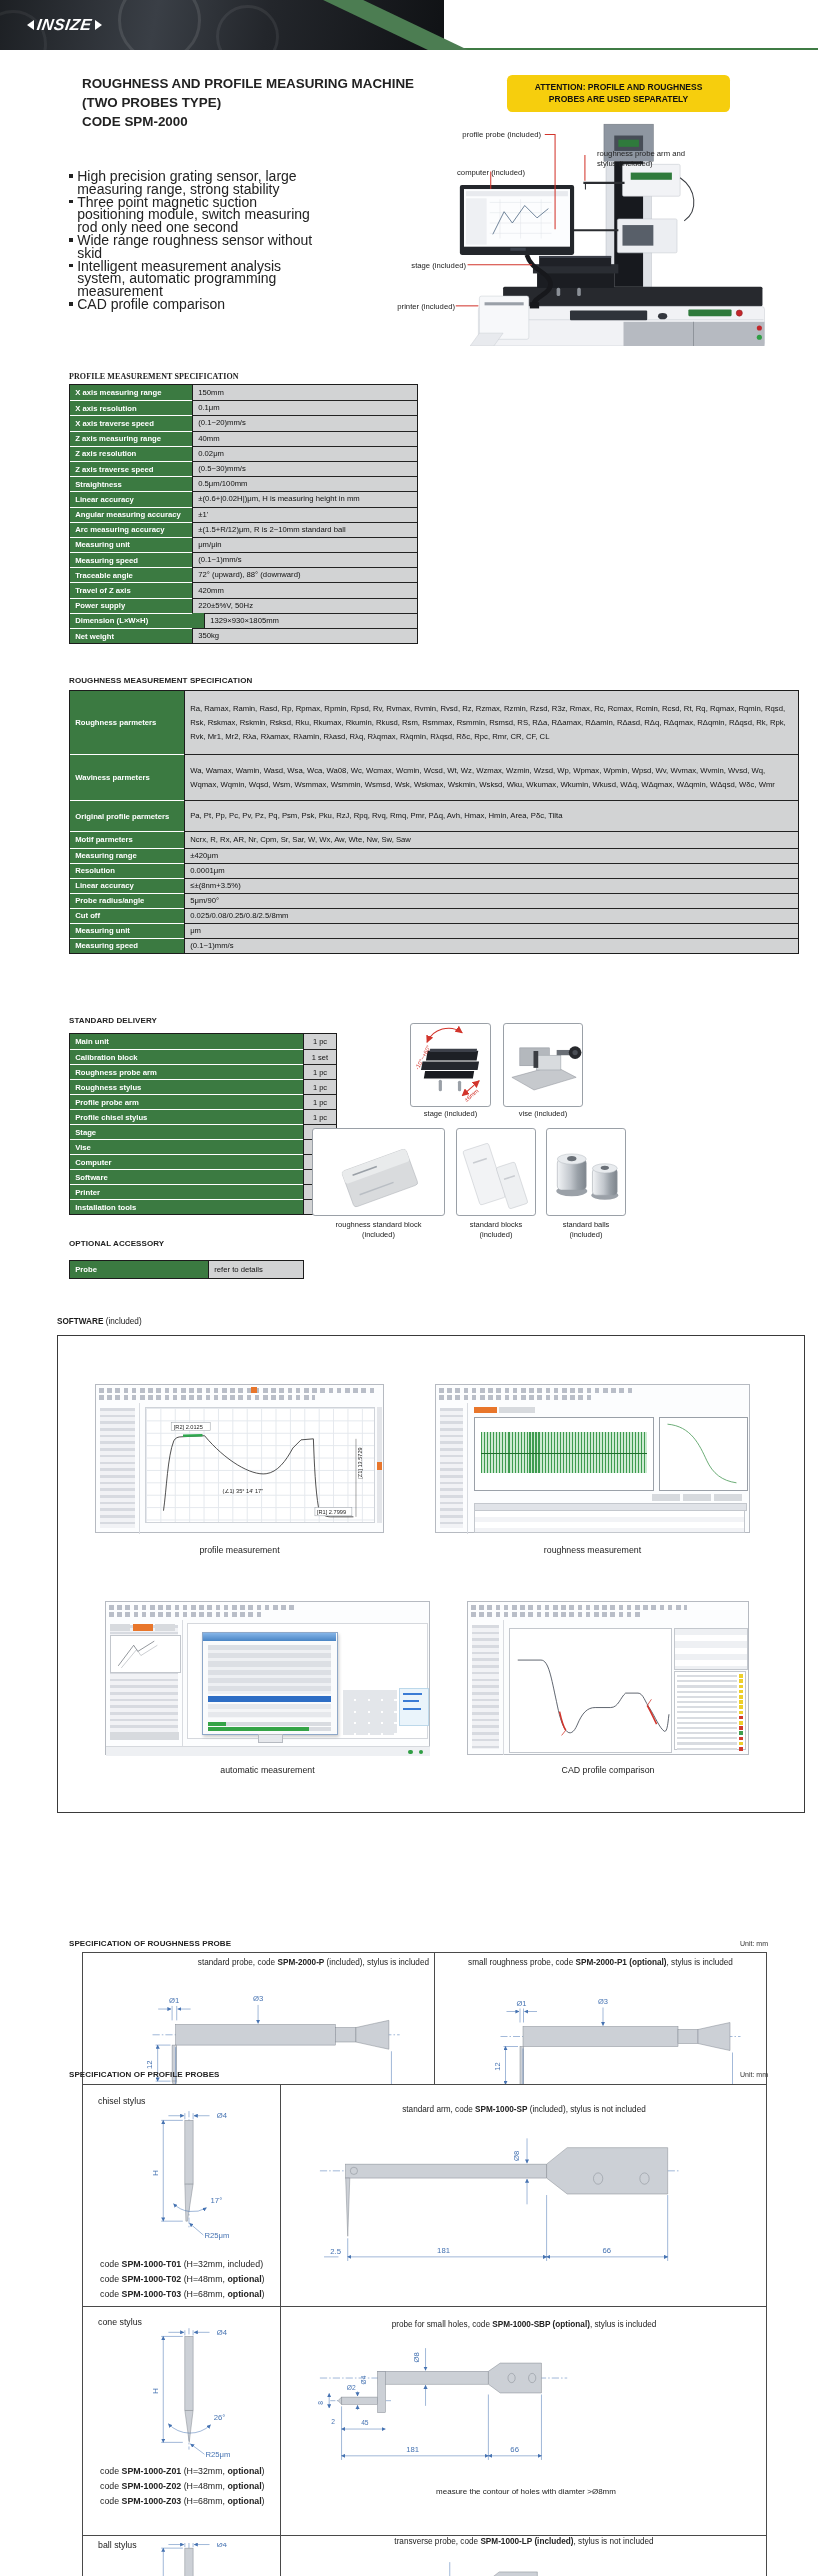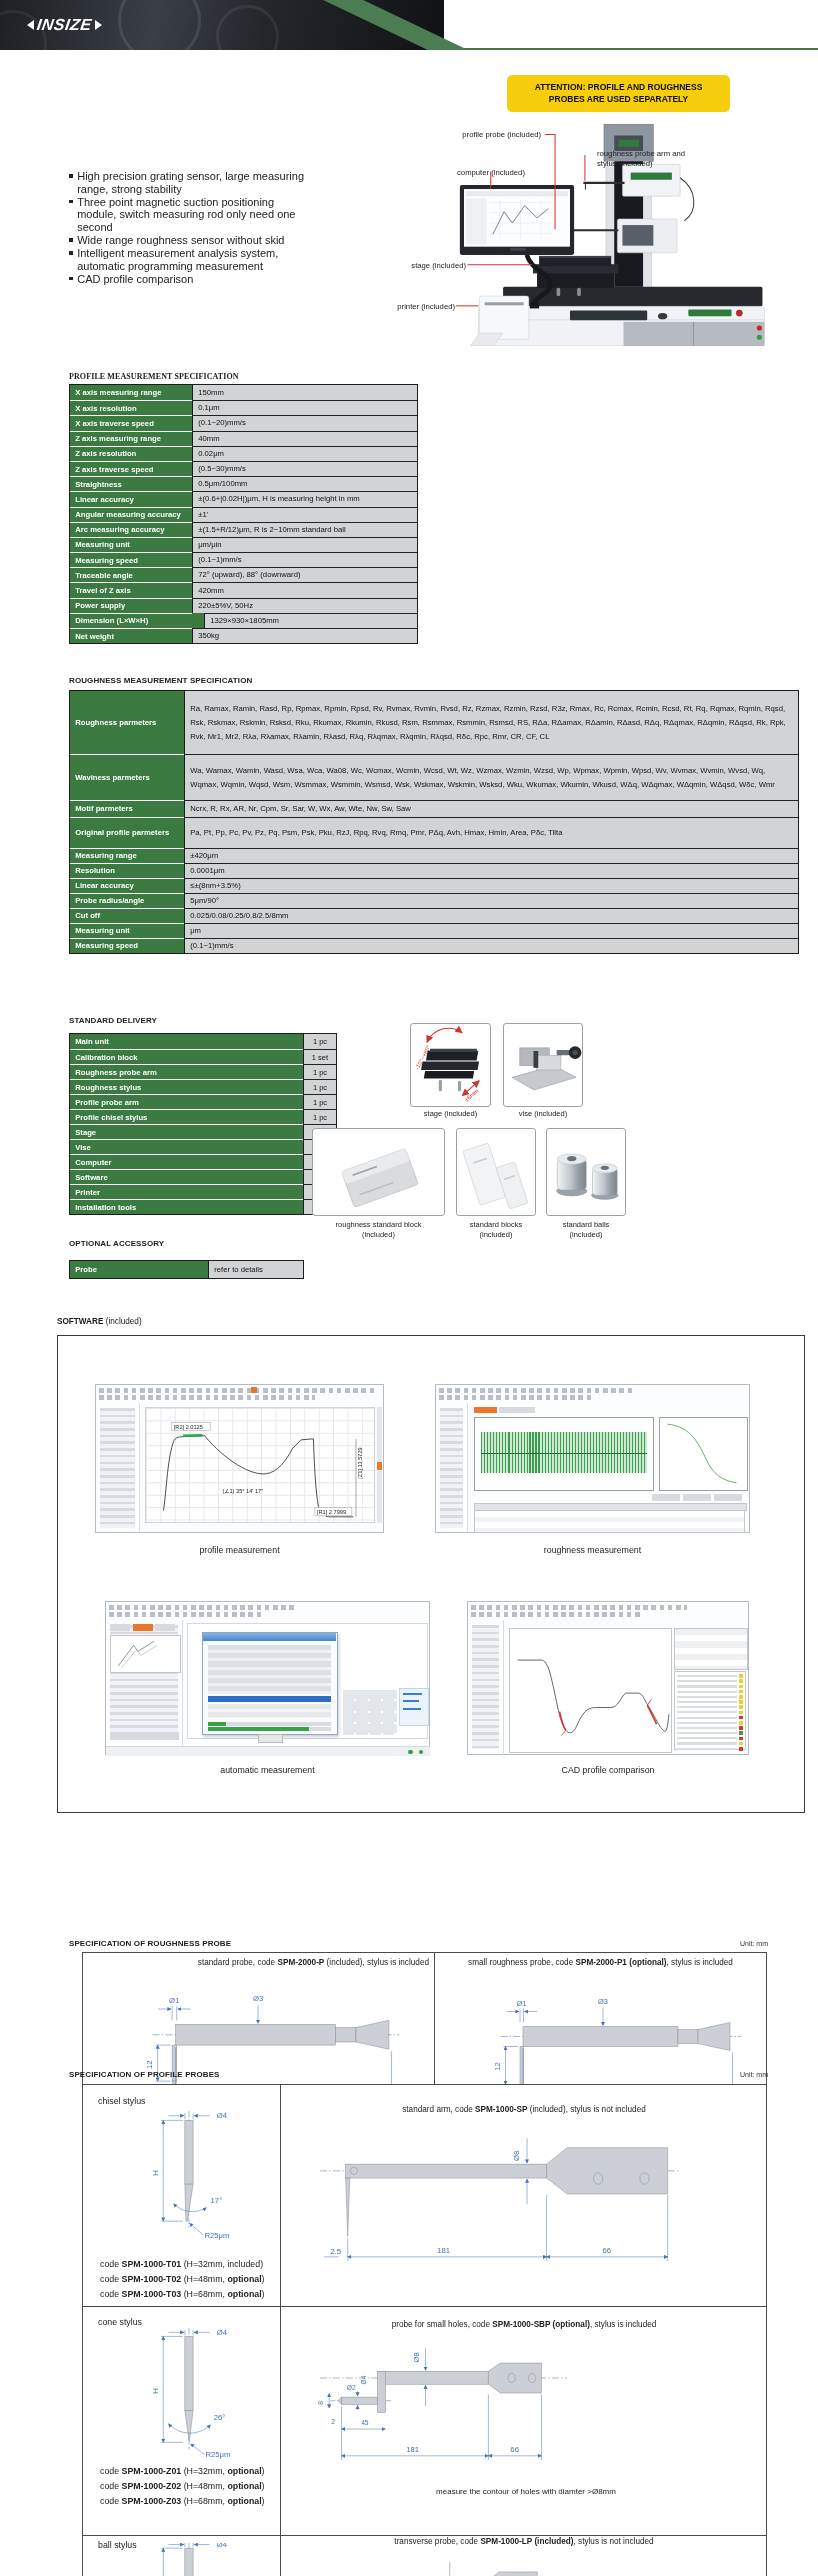--- a/index.html
+++ b/index.html
@@ -15,21 +15,21 @@
   .tri-l{width:0;height:0;border-top:5.2px solid transparent;border-bottom:5.2px solid transparent;border-right:7.7px solid #fff;}
   .tri-r{width:0;height:0;border-top:5.2px solid transparent;border-bottom:5.2px solid transparent;border-left:7.7px solid #fff;}
   .title{left:82px;top:74px;width:433px;font-size:13.4px;font-weight:bold;line-height:19px;color:#222;}
   .attention{left:507px;top:75px;width:223px;height:37px;background:var(--yellow,#F6CE0D);border-radius:5.2px;
              display:flex;align-items:center;justify-content:center;text-align:center;
              font-weight:bold;font-size:8.5px;line-height:11.3px;color:#111;padding:0 13.4px;box-sizing:border-box;}
   
   #features{left:69px;top:170px;width:247px;}
   .feature{display:flex;margin:0 0 0.5px 0;}
   .f-sq{flex:0 0 auto;width:3.6px;height:3.6px;background:#222;margin:4.1px 4.6px 0 0;}
-  .f-tx{font-size:11px;line-height:12.6px;color:#222;}
+  .f-tx{font-size:14px;line-height:12.6px;color:#222;}
   
   .callout{font-size:7.7px;color:#222;line-height:10.3px;}
   
   .h1{font-size:8px;font-weight:bold;color:#222;letter-spacing:0.1px;}
   .unit{font-size:7px;color:#333;text-align:right;}
   
   .tbl{border:1px solid #1c1c1c;box-sizing:border-box;background:var(--green,#3B7A41);}
   .t-row{display:flex;}
   .t-row + .t-row .t-label{border-top:1px solid #fff;}
   .t-row + .t-row .t-val,.t-row + .t-row .t-qty{border-top:0.5px solid #222;}
@@ -105,20 +105,25 @@
   </div>
   <svg class="abs" style="left:318px;top:0;" width="150" height="50" viewBox="0 0 292 97">
     <polygon points="10,0 88,0 292,97 214,97" fill="#4C7D52"></polygon>
   </svg>
   <div class="abs logo">
     <span class="tri-l"></span>
     <span class="tx">INSIZE</span>
     <span class="tri-r"></span>
   </div>
 
+  <div class="abs title">
+    <div>ROUGHNESS AND PROFILE MEASURING MACHINE</div>
+    <div>(TWO PROBES TYPE)</div>
+    <div>CODE SPM-2000</div>
+  </div>
   <div class="abs attention">
     <span>ATTENTION: PROFILE AND ROUGHNESS PROBES ARE USED SEPARATELY</span>
   </div>
 
   <div class="abs" id="features">
       <div class="feature">
         <span class="f-sq"></span>
         <span class="f-tx">High precision grating sensor, large measuring range, strong stability</span>
       </div>
       <div class="feature">
@@ -280,27 +285,27 @@
   <div class="abs h1" style="left:69px;top:676px;">ROUGHNESS MEASUREMENT SPECIFICATION</div>
   <div class="abs tbl" id="tbl-rough" style="left:69px;top:690px;width:730px;">
       <div class="t-row" style="height: 63px;">
         <div class="t-label">Roughness parmeters</div>
         <div class="t-val">Ra, Ramax, Ramin, Rasd, Rp, Rpmax, Rpmin, Rpsd, Rv, Rvmax, Rvmin, Rvsd, Rz, Rzmax, Rzmin, Rzsd, R3z, Rmax, Rc, Rcmax, Rcmin, Rcsd, Rt, Rq, Rqmax, Rqmin, Rqsd, Rsk, Rskmax, Rskmin, Rsksd, Rku, Rkumax, Rkumin, Rkusd, Rsm, Rsmmax, Rsmmin, Rsmsd, RS, RΔa, RΔamax, RΔamin, RΔasd, RΔq, RΔqmax, RΔqmin, RΔqsd, Rk, Rpk, Rvk, Mr1, Mr2, Rλa, Rλamax, Rλamin, Rλasd, Rλq, Rλqmax, Rλqmin, Rλqsd, Rδc, Rpc, Rmr, CR, CF, CL</div>
       </div>
       <div class="t-row" style="height: 46px;">
         <div class="t-label">Waviness parmeters</div>
         <div class="t-val">Wa, Wamax, Wamin, Wasd, Wsa, Wca, Wa08, Wc, Wcmax, Wcmin, Wcsd, Wt, Wz, Wzmax, Wzmin, Wzsd, Wp, Wpmax, Wpmin, Wpsd, Wv, Wvmax, Wvmin, Wvsd, Wq, Wqmax, Wqmin, Wqsd, Wsm, Wsmmax, Wsmmin, Wsmsd, Wsk, Wskmax, Wskmin, Wsksd, Wku, Wkumax, Wkumin, Wkusd, WΔq, WΔqmax, WΔqmin, WΔqsd, Wδc, Wmr</div>
       </div>
+      <div class="t-row" style="height: 31px;">
+        <div class="t-label">Original profile parmeters</div>
+        <div class="t-val">Pa, Pt, Pp, Pc, Pv, Pz, Pq, Psm, Psk, Pku, RzJ, Rpq, Rvq, Rmq, Pmr, PΔq, Avh, Hmax, Hmin, Area, Pδc, Tilta</div>
+      </div>
       <div class="t-row" style="height: 16.5px;">
         <div class="t-label">Motif parmeters</div>
         <div class="t-val">Ncrx, R, Rx, AR, Nr, Cpm, Sr, Sar, W, Wx, Aw, Wte, Nw, Sw, Saw</div>
-      </div>
-      <div class="t-row" style="height: 31px;">
-        <div class="t-label">Original profile parmeters</div>
-        <div class="t-val">Pa, Pt, Pp, Pc, Pv, Pz, Pq, Psm, Psk, Pku, RzJ, Rpq, Rvq, Rmq, Pmr, PΔq, Avh, Hmax, Hmin, Area, Pδc, Tilta</div>
       </div>
       <div class="t-row" style="height: 15px;">
         <div class="t-label">Measuring range</div>
         <div class="t-val">±420μm</div>
       </div>
       <div class="t-row" style="height: 15px;">
         <div class="t-label">Resolution</div>
         <div class="t-val">0.0001μm</div>
       </div>
       <div class="t-row" style="height: 15px;">

